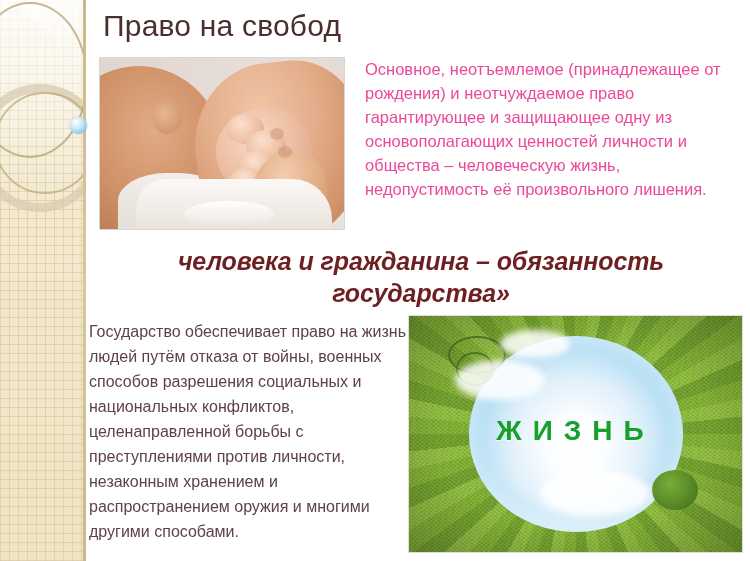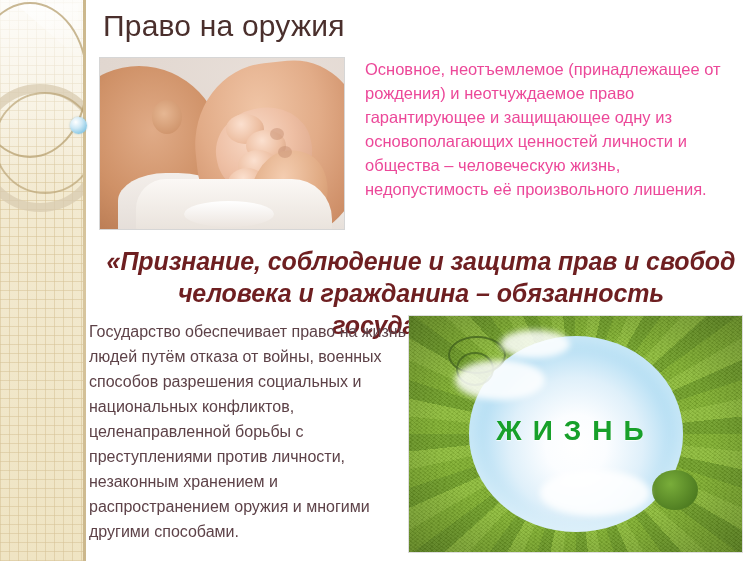--- a/index.html
+++ b/index.html
@@ -167,21 +167,21 @@
   <div class="left-band">
     <div class="band-wash"></div>
     <div class="wedge"></div>
     <div class="ring ring-b"></div>
     <div class="ring ring-a"></div>
     <div class="ring ring-c"></div>
     <div class="band-edge"></div>
   </div>
   <div class="sphere"></div>
 
-  <div class="title">Право на оружия</div>
+  <div class="title">Право на свобод</div>
 
   <div class="photo-baby">
     <div class="pb-bg"></div>
     <div class="pb-sheet"></div>
     <div class="pb-head"></div>
     <div class="pb-ear"></div>
     <div class="pb-shoulder"></div>
     <div class="pb-adulthand"></div>
     <div class="pb-babyhand"></div>
     <div class="knu k1"></div>
@@ -191,21 +191,20 @@
     <div class="pb-thumb"></div>
     <div class="nail n1"></div>
     <div class="nail n2"></div>
     <div class="pb-blanket"></div>
     <div class="pb-fold"></div>
   </div>
 
   <div class="para-top">Основное, неотъемлемое (принадлежащее от рождения) и неотчуждаемое право гарантирующее и защищающее одну из основополагающих ценностей личности и общества – человеческую жизнь, недопустимость её произвольного лишения.</div>
 
   <div class="quote">
-    <div>«Признание, соблюдение и защита прав и свобод</div>
     <div>человека и гражданина – обязанность государства»</div>
   </div>
 
   <div class="para-bottom">Государство обеспечивает право на жизнь людей путём отказа от войны, военных способов разрешения социальных и национальных конфликтов, целенаправленной борьбы с преступлениями против личности, незаконным хранением и распространением оружия и многими другими способами.</div>
 
   <div class="photo-life">
     <div class="pl-grass"></div>
     <div class="pl-noise"></div>
     <div class="pl-sky"></div>
     <div class="pl-word">ЖИЗНЬ</div>

